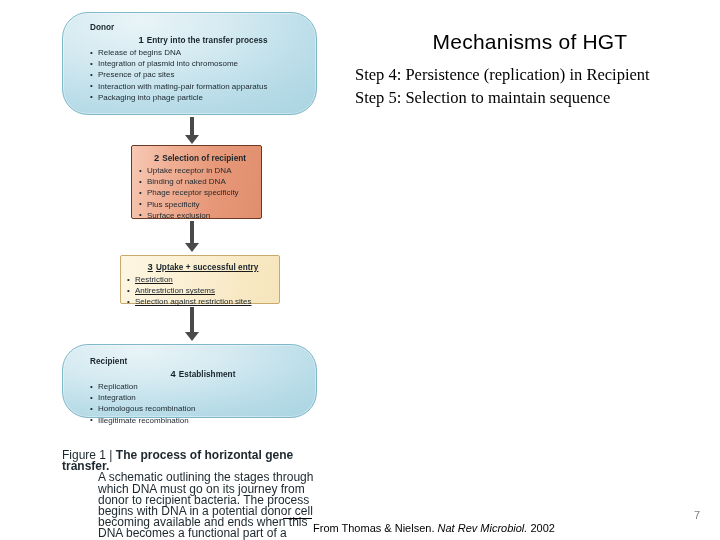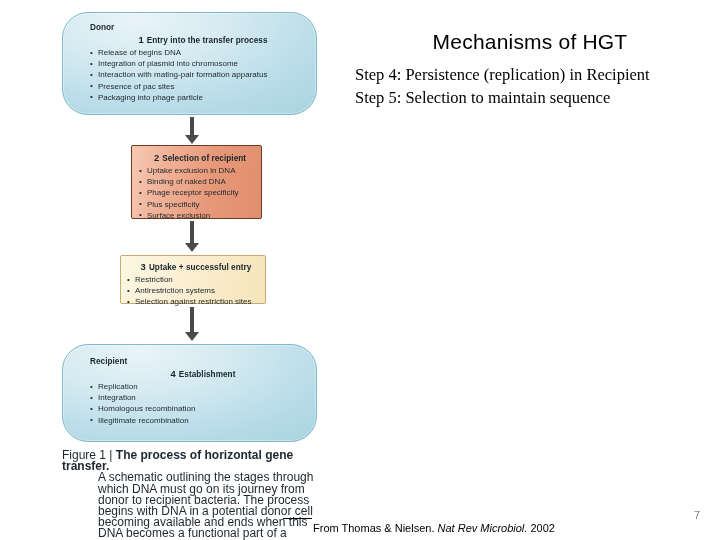--- a/index.html
+++ b/index.html
@@ -113,23 +113,23 @@
     position: absolute;
     left: 0px;
     top: -0.5px;
     font-size: 8px;
   }
 
   #box1 { left: 62px;  top: 12px;  width: 255px; height: 103px; }
   #box1 .inner { padding: 9px 0 0 27px; }
   #box2 { left: 131px; top: 145px; width: 131px; height: 74px; }
   #box2 .inner { padding: 5px 0 0 7px; }
-  #box3 { left: 120px; top: 255px; width: 146px; height: 49px; }
+  #box3 { left: 120px; top: 255px; width: 160px; height: 49px; text-decoration: underline; }
   #box3 .inner { padding: 4px 0 0 6px; }
-  #box4 { left: 62px;  top: 344px; width: 255px; height: 98px; }
+  #box4 { left: 62px;  top: 344px; width: 255px; height: 74px; }
   #box4 .inner { padding: 11px 0 0 27px; }
 
   
   .arrow {
     position: absolute;
     width: 16px;
   }
   .arrow .shaft {
     position: absolute;
     left: 6px;
@@ -213,39 +213,39 @@
 
   <div class="fig-box capsule" id="box1">
     <div class="inner">
       <div class="fig-head">Donor</div>
       <div class="fig-step">
         <span class="num">1</span><span>Entry into the transfer process</span>
       </div>
       <ul class="fig-list">
         <li>Release of begins DNA</li>
         <li>Integration of plasmid into chromosome</li>
+        <li>Presence of pac sites</li>
         <li>Interaction with mating-pair formation apparatus</li>
-        <li>Presence of pac sites</li>
         <li>Packaging into phage particle</li>
       </ul>
     </div>
   </div>
 
   <div class="arrow" id="arrow1">
     <div class="shaft"></div>
     <div class="head"></div>
   </div>
 
   <div class="fig-box rectbox" id="box2">
     <div class="inner">
       <div class="fig-step">
         <span class="num">2</span><span>Selection of recipient</span>
       </div>
       <ul class="fig-list">
-        <li>Uptake exclusion in DNA</li>
+        <li>Uptake receptor in DNA</li>
         <li>Binding of naked DNA</li>
         <li>Phage receptor specificity</li>
         <li>Plus specificity</li>
         <li>Surface exclusion</li>
       </ul>
     </div>
   </div>
 
   <div class="arrow" id="arrow2">
     <div class="shaft"></div>

